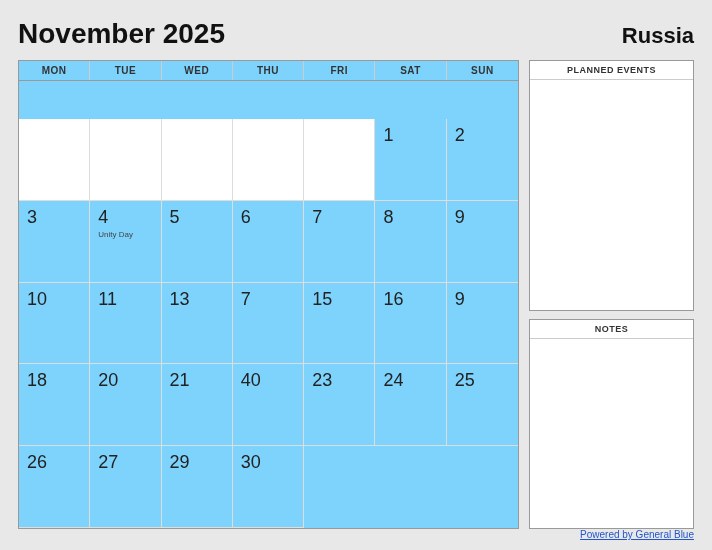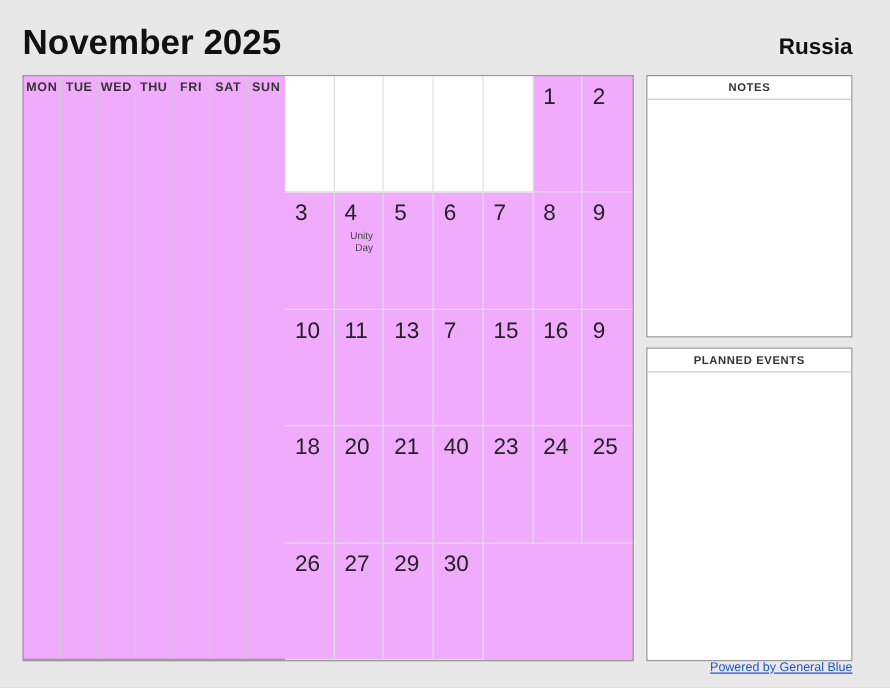--- a/index.html
+++ b/index.html
@@ -12,49 +12,50 @@
       width: 712px;
       height: 550px;
       overflow: hidden;
     }
     .page {
       width: 712px;
       height: 550px;
       background: #e8e8e8;
       display: flex;
       flex-direction: column;
-      padding: 18px 30px 10px 18px;
+      padding: 18px 18px 10px 18px;
     }
     .header {
       display: flex;
       justify-content: space-between;
       align-items: baseline;
       margin-bottom: 10px;
     }
     .month-title {
       font-size: 28px;
       font-weight: bold;
       color: #111;
     }
     .country-title {
-      font-size: 18px;
+      font-size: 22px;
       font-weight: bold;
       color: #111;
     }
     .main-content {
       display: flex;
       flex: 1;
       gap: 10px;
     }
     .calendar-section {
       flex: 1;
       display: flex;
-      flex-direction: row;
+      flex-direction: column;
       border: 1px solid #999;
-      background: #f0abfc;
+      background: #7dd3fc;
+      gap: 38px;
     }
     .day-headers {
       display: grid;
       grid-template-columns: repeat(7, 1fr);
       border-bottom: 1px solid #999;
     }
     .day-header {
       text-align: center;
       font-size: 10px;
       font-weight: bold;
@@ -236,27 +237,27 @@
           <div class="calendar-cell">
             <span class="cell-date">29</span>
           </div>
           <div class="calendar-cell">
             <span class="cell-date">30</span>
           </div>
         </div>
     </div>
 
     <div class="sidebar">
+      <div class="sidebar-box planned-events-box">
+        <div class="sidebar-box-title">PLANNED EVENTS</div>
+        <div class="sidebar-box-content"></div>
+      </div>
       <div class="sidebar-box notes-box">
         <div class="sidebar-box-title">NOTES</div>
         <div class="sidebar-box-content"></div>
       </div>
-      <div class="sidebar-box planned-events-box">
-        <div class="sidebar-box-title">PLANNED EVENTS</div>
-        <div class="sidebar-box-content"></div>
-      </div>
     </div>
   </div>
 
   <div class="footer">
     <a href="#">Powered by General Blue</a>
   </div>
 </div>
 
 </body></html>

